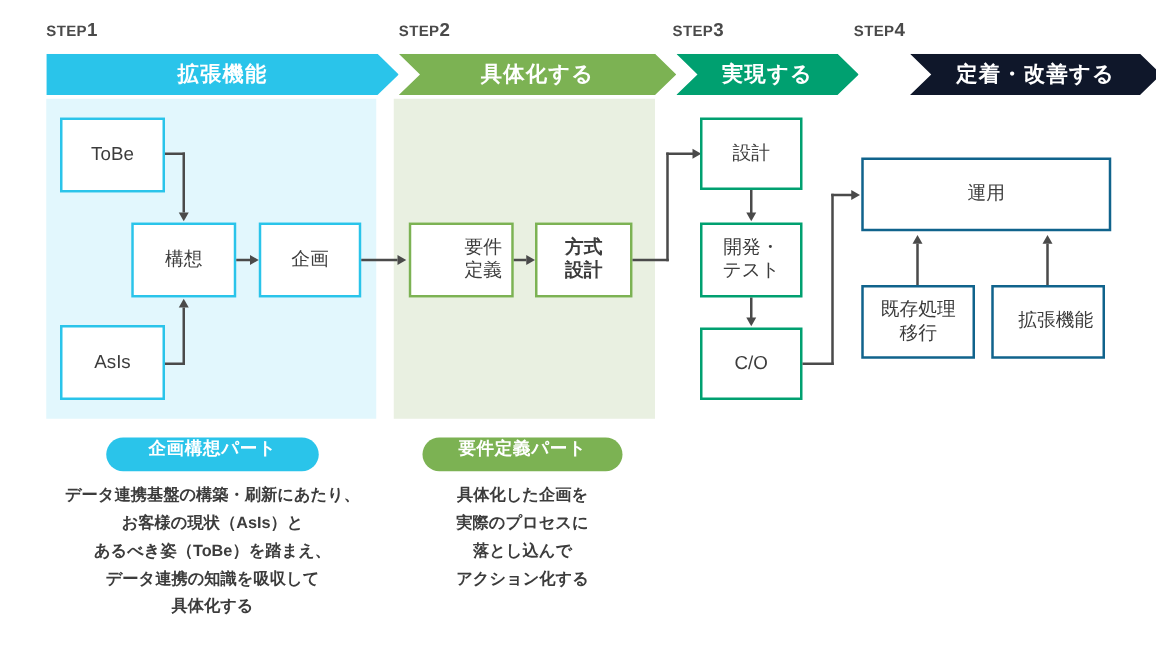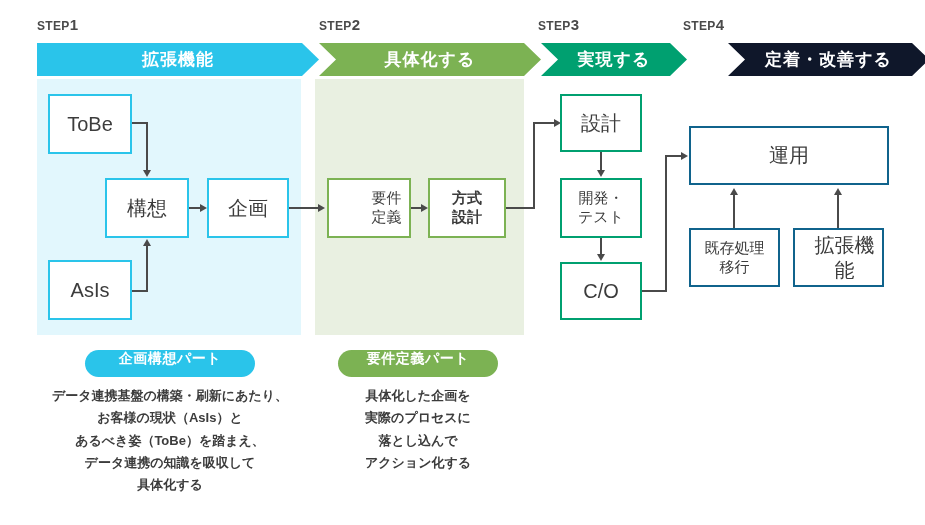--- a/index.html
+++ b/index.html
@@ -33,21 +33,21 @@
     clip-path:polygon(0 0, calc(100% - 17px) 0, 100% 50%, calc(100% - 17px) 100%, 0 100%);
   }
   .chev.arrowin{
     clip-path:polygon(0 0, calc(100% - 17px) 0, 100% 50%, calc(100% - 17px) 100%, 0 100%, 17px 50%);
   }
 
   
   .box{
     position:absolute;background:#fff;border:2px solid #888;
     display:flex;align-items:center;justify-content:center;
-    text-align:center;font-size:20px;color:#3c3c3c;line-height:1.25;
+    text-align:center;font-size:15px;color:#3c3c3c;line-height:1.25;
     box-sizing:border-box;
   }
   .box.two{font-size:15px;}
 
   
   .ln{position:absolute;background:#4a4a4a;}
   .ln.h{height:2px;}
   .ln.v{width:2px;}
   .ah{position:absolute;width:0;height:0;}
   .ah.right{border-left:7px solid #4a4a4a;border-top:4.5px solid transparent;border-bottom:4.5px solid transparent;}

